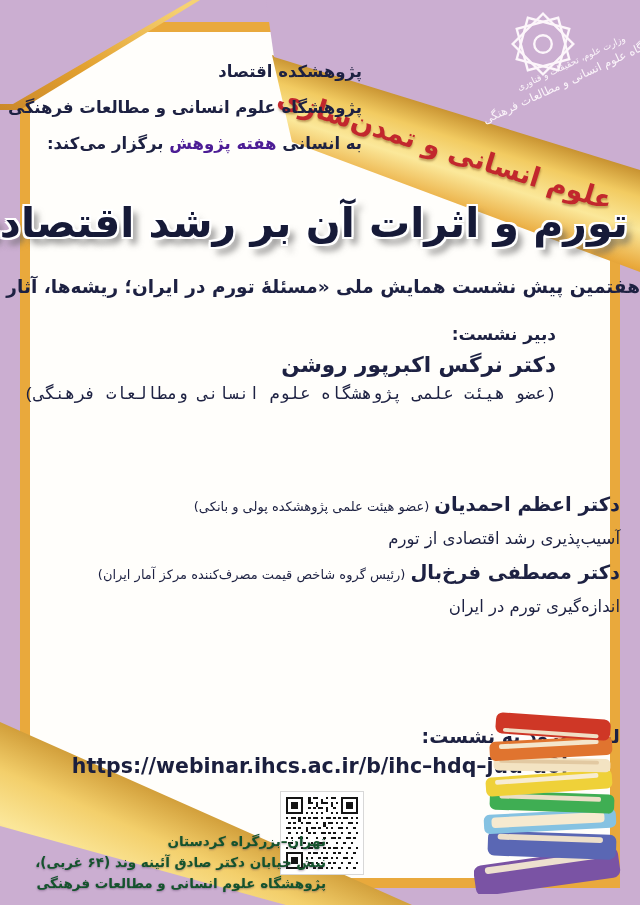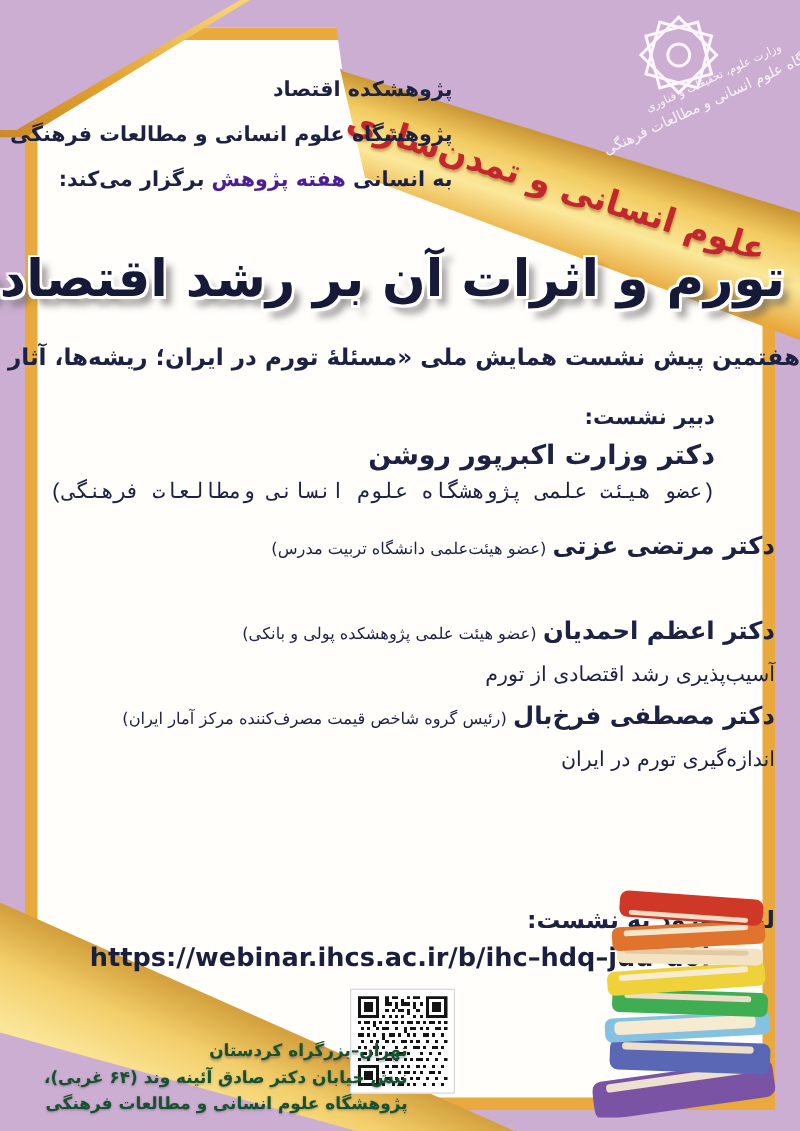--- a/index.html
+++ b/index.html
@@ -50,21 +50,21 @@
 
   
   .org{left:54px;top:54px;width:308px;line-height:36px;font-size:16.5px;font-weight:bold;}
   .org .red{color:#4c1d95;}
   .title{left:12px;top:196px;width:616px;font-size:41px;font-weight:bold;color:#161a38;
         line-height:54px;
         text-shadow:2px 0 0 #fff,-2px 0 0 #fff,0 2px 0 #fff,0 -2px 0 #fff,
                     2px 2px 0 #fff,-2px -2px 0 #fff,2px -2px 0 #fff,-2px 2px 0 #fff,
                     6px 7px 6px rgba(90,90,90,.6);}
   .subtitle{left:0;top:272px;width:640px;font-size:18.5px;font-weight:bold;line-height:30px;}
-  .chair{left:72px;top:320px;width:500px;}
+  .chair{left:56px;top:320px;width:500px;}
   .chair-label{font-size:17px;font-weight:bold;line-height:28px;}
   .chair-name{font-size:21.5px;font-weight:bold;line-height:34px;}
   .chair-affil{font-size:17px;line-height:26px;font-family:Liberation Mono, monospace;}
   .speaker{left:20px;width:600px;}
   .s1{top:420px;} .s2{top:488px;} .s3{top:556px;}
   .sp-line{line-height:33px;}
   .sp-name{font-size:19.5px;font-weight:bold;}
   .sp-affil{font-size:13px;margin-right:5px;}
   .sp-topic{font-size:16.5px;line-height:32px;}
   .schedule{left:20px;top:650px;width:600px;}
@@ -118,26 +118,25 @@
     <div class="org-line">پژوهشکده اقتصاد</div>
     <div class="org-line">پژوهشگاه علوم انسانی و مطالعات فرهنگی</div>
     <div class="org-line"><span>به انسانی </span><span class="red">هفته پژوهش</span><span> برگزار می‌کند:</span></div>
   </div>
 
   <div class="abs ctr title">تورم و اثرات آن بر رشد اقتصادی</div>
   <div class="abs ctr subtitle">هفتمین پیش نشست همایش ملی «مسئلۀ تورم در ایران؛ ریشه‌ها، آثار و سیاست‌ها»</div>
 
   <div class="abs ctr chair">
     <div class="chair-label">دبیر نشست:</div>
-    <div class="chair-name">دکتر وزارت اکبرپور روشن</div>
+    <div class="chair-name">دکتر نرگس اکبرپور روشن</div>
     <div class="chair-affil">(عضو هیئت علمی پژوهشگاه علوم انسانی ومطالعات فرهنگی)</div>
   </div>
 
   <div class="abs ctr speaker s1">
-    <div class="sp-line"><span class="sp-name">دکتر مرتضی عزتی</span><span class="sp-affil">(عضو هیئت‌علمی دانشگاه تربیت مدرس)</span></div>
   </div>
   <div class="abs ctr speaker s2">
     <div class="sp-line"><span class="sp-name">دکتر اعظم احمدیان</span><span class="sp-affil">(عضو هیئت علمی پژوهشکده پولی و بانکی)</span></div>
     <div class="sp-topic">آسیب‌پذیری رشد اقتصادی از تورم</div>
   </div>
   <div class="abs ctr speaker s3">
     <div class="sp-line"><span class="sp-name">دکتر مصطفی فرخ‌بال</span><span class="sp-affil">(رئیس گروه شاخص قیمت مصرف‌کننده مرکز آمار ایران)</span></div>
     <div class="sp-topic">اندازه‌گیری تورم در ایران</div>
   </div>
 

